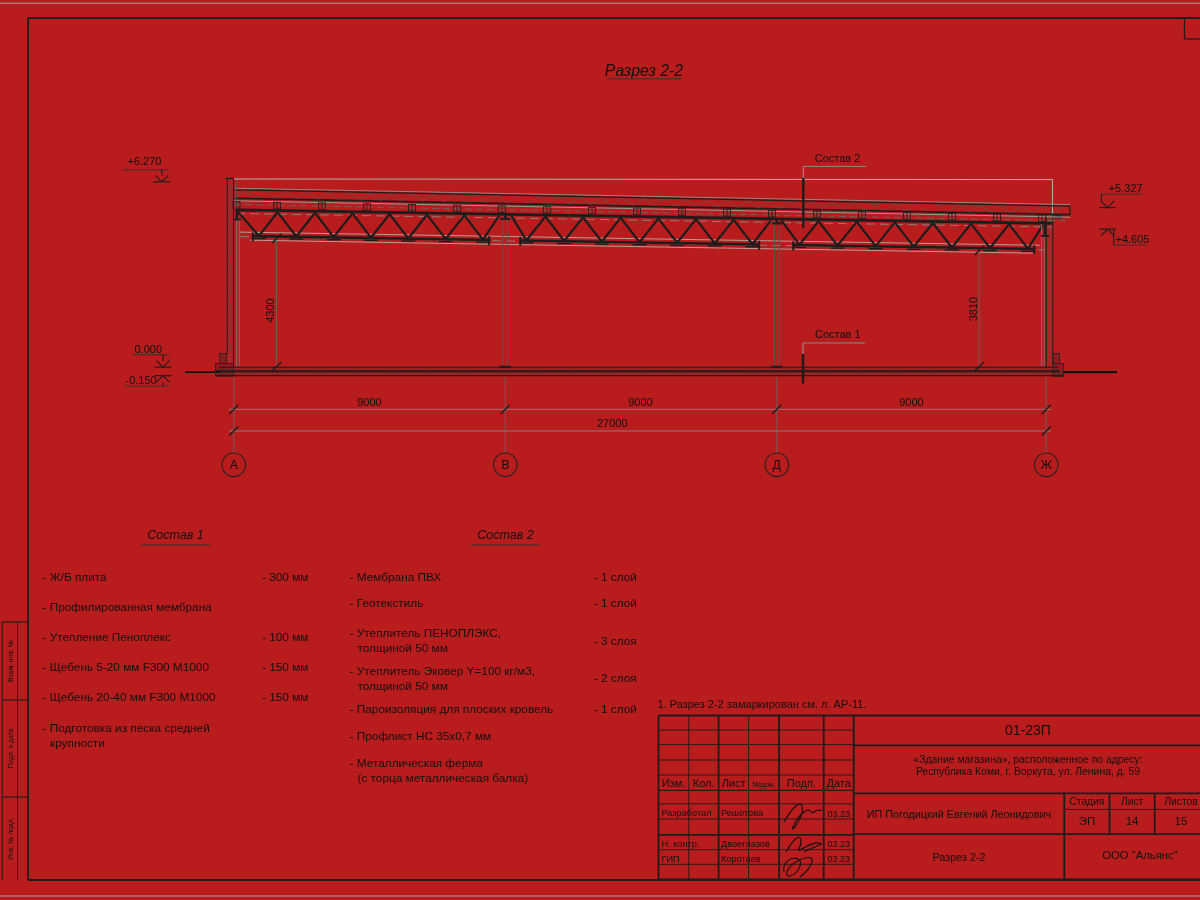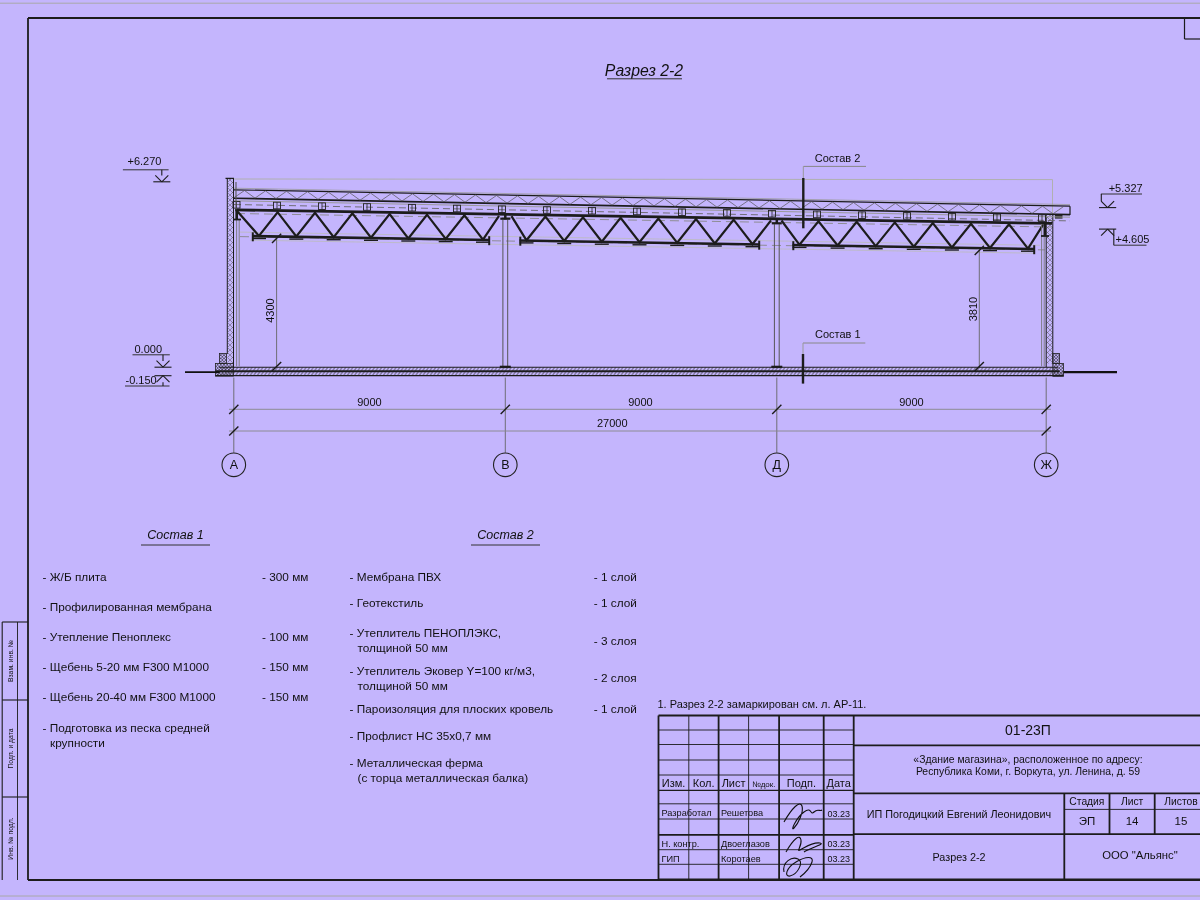--- a/index.html
+++ b/index.html
@@ -1,15 +1,15 @@
 <!DOCTYPE html>
 <html><head><meta charset="utf-8">
 <style>
 html,body{margin:0;padding:0;background:#fff;}
-#page{position:relative;width:1200px;height:900px;background:#c4b5fd;overflow:hidden;
+#page{position:relative;width:1200px;height:900px;background:#b91c1c;overflow:hidden;
 font-family:"Liberation Sans", sans-serif;}
 svg{position:absolute;left:0;top:0;}
 </style></head>
 <body>
 <div id="page">
 <svg width="1200" height="900" viewBox="0 0 1200 900" font-family="Liberation Sans, sans-serif">
 <defs>
 <pattern id="wallhatch" width="5" height="5" patternUnits="userSpaceOnUse">
 <path d="M0,0 L5,5 M5,0 L0,5" stroke="#555" stroke-width="0.5" fill="none"></path>
 </pattern>

